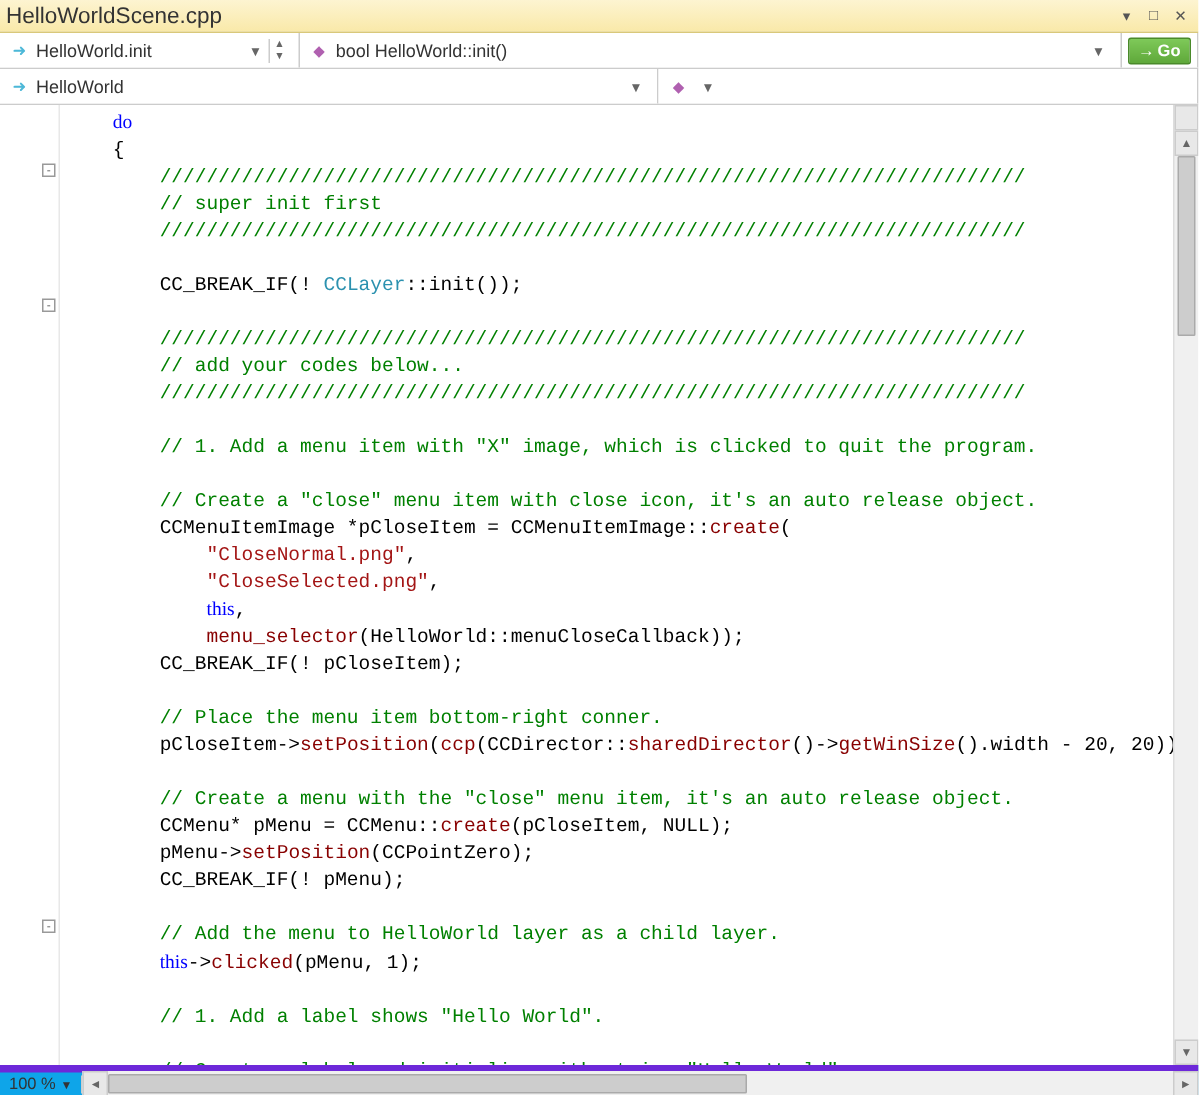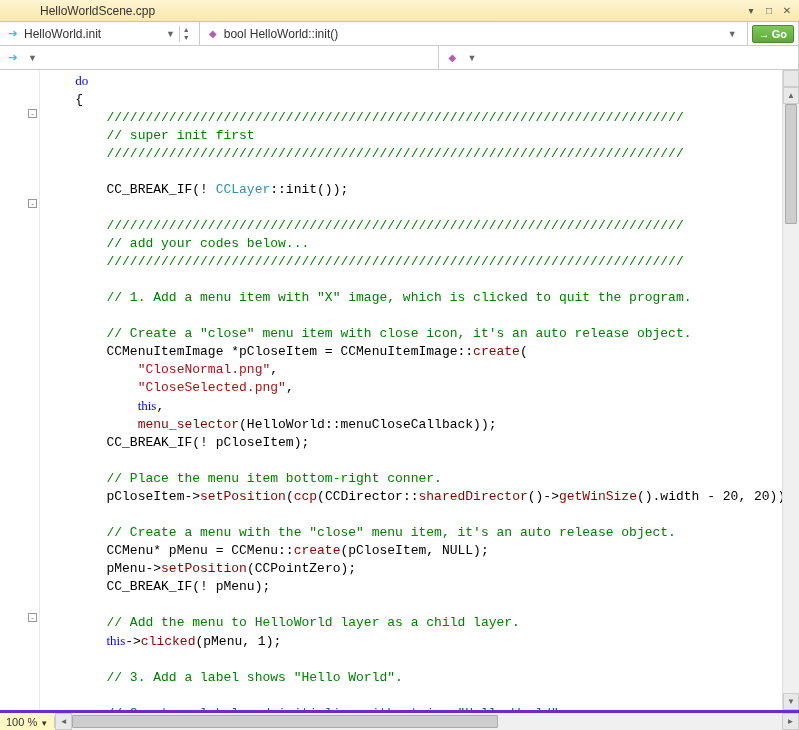--- a/index.html
+++ b/index.html
@@ -17,22 +17,21 @@
       background: linear-gradient(to bottom, #fdf4d1, #f9e9a9);
       border-bottom: 1px solid #d9c87a;
       height: 22px;
       display: flex;
       align-items: center;
       padding: 0 4px;
     }
     .title-bar-text {
       flex: 1;
       color: #333;
-      font-size: 12px;
-      margin-left: 36px;
+      font-size: 15px;
     }
     .title-bar-controls {
       display: flex;
       gap: 2px;
     }
     .title-btn {
       width: 16px;
       height: 14px;
       display: flex;
       align-items: center;
@@ -172,22 +171,22 @@
     .split-handle {
       height: 17px;
       background: #e8e8e8;
       border: 1px solid #ccc;
       cursor: pointer;
     }
     .bottom-bar {
       height: 20px;
       display: flex;
       align-items: center;
-      background: #fef9c3;
-      border-top: 3px solid #6d28d9;
+      background: #0ea5e9;
+      border-top: 5px solid #6d28d9;
     }
     .zoom {
       padding: 0 6px;
       font-size: 11px;
       color: #333;
       border-right: 1px solid #ccc;
     }
     .scrollbar-h {
       flex: 1;
       height: 17px;
@@ -256,20 +255,21 @@
     <div class="go-btn">
       <span>→</span>
       <span>Go</span>
     </div>
   </div>
 </div>
 
 <div class="dropdown-row">
   <div class="dropdown-cell" style="width:55%;">
     <span class="dropdown-icon cyan-arrow">➜</span>
+    <span class="dropdown-text">HelloWorld</span>
     <span class="dropdown-arrow">▼</span>
   </div>
   <div class="dropdown-cell wide">
     <span class="dropdown-icon method-icon">◆</span>
     <span class="dropdown-arrow">▼</span>
   </div>
 </div>
 
 <div class="editor-container">
   <div class="gutter">
@@ -303,21 +303,21 @@
 <span>    </span><span>    pCloseItem-&gt;</span><span class="call">setPosition</span><span>(</span><span class="call">ccp</span><span>(CCDirector::</span><span class="call">sharedDirector</span><span>()-&gt;</span><span class="call">getWinSize</span><span>().width - 20, 20));</span>
 <span></span>
 <span>    </span><span class="comment">    // Create a menu with the "close" menu item, it's an auto release object.</span>
 <span>    </span><span>    CCMenu* pMenu = CCMenu::</span><span class="call">create</span><span>(pCloseItem, NULL);</span>
 <span>    </span><span>    pMenu-&gt;</span><span class="call">setPosition</span><span>(CCPointZero);</span>
 <span>    </span><span>    CC_BREAK_IF(! pMenu);</span>
 <span></span>
 <span>    </span><span class="comment">    // Add the menu to HelloWorld layer as a child layer.</span>
 <span>    </span><span>    </span><span class="kw">this</span><span>-&gt;</span><span class="call">clicked</span><span>(pMenu, 1);</span>
 <span></span>
-<span>    </span><span class="comment">    // 3. Add a label shows "Hello World".</span>
+<span>    </span><span class="comment">    // 1. Add a label shows "Hello World".</span>
 <span></span>
 <span>    </span><span class="comment">    // Create a label and initialize with string "Hello World".</span>
 
 
 <span></span>
 </div>
   <div class="scrollbar-v">
     <div class="split-handle"></div>
     <div class="scroll-btn-v">▲</div>
     <div class="scroll-thumb-v"></div>

